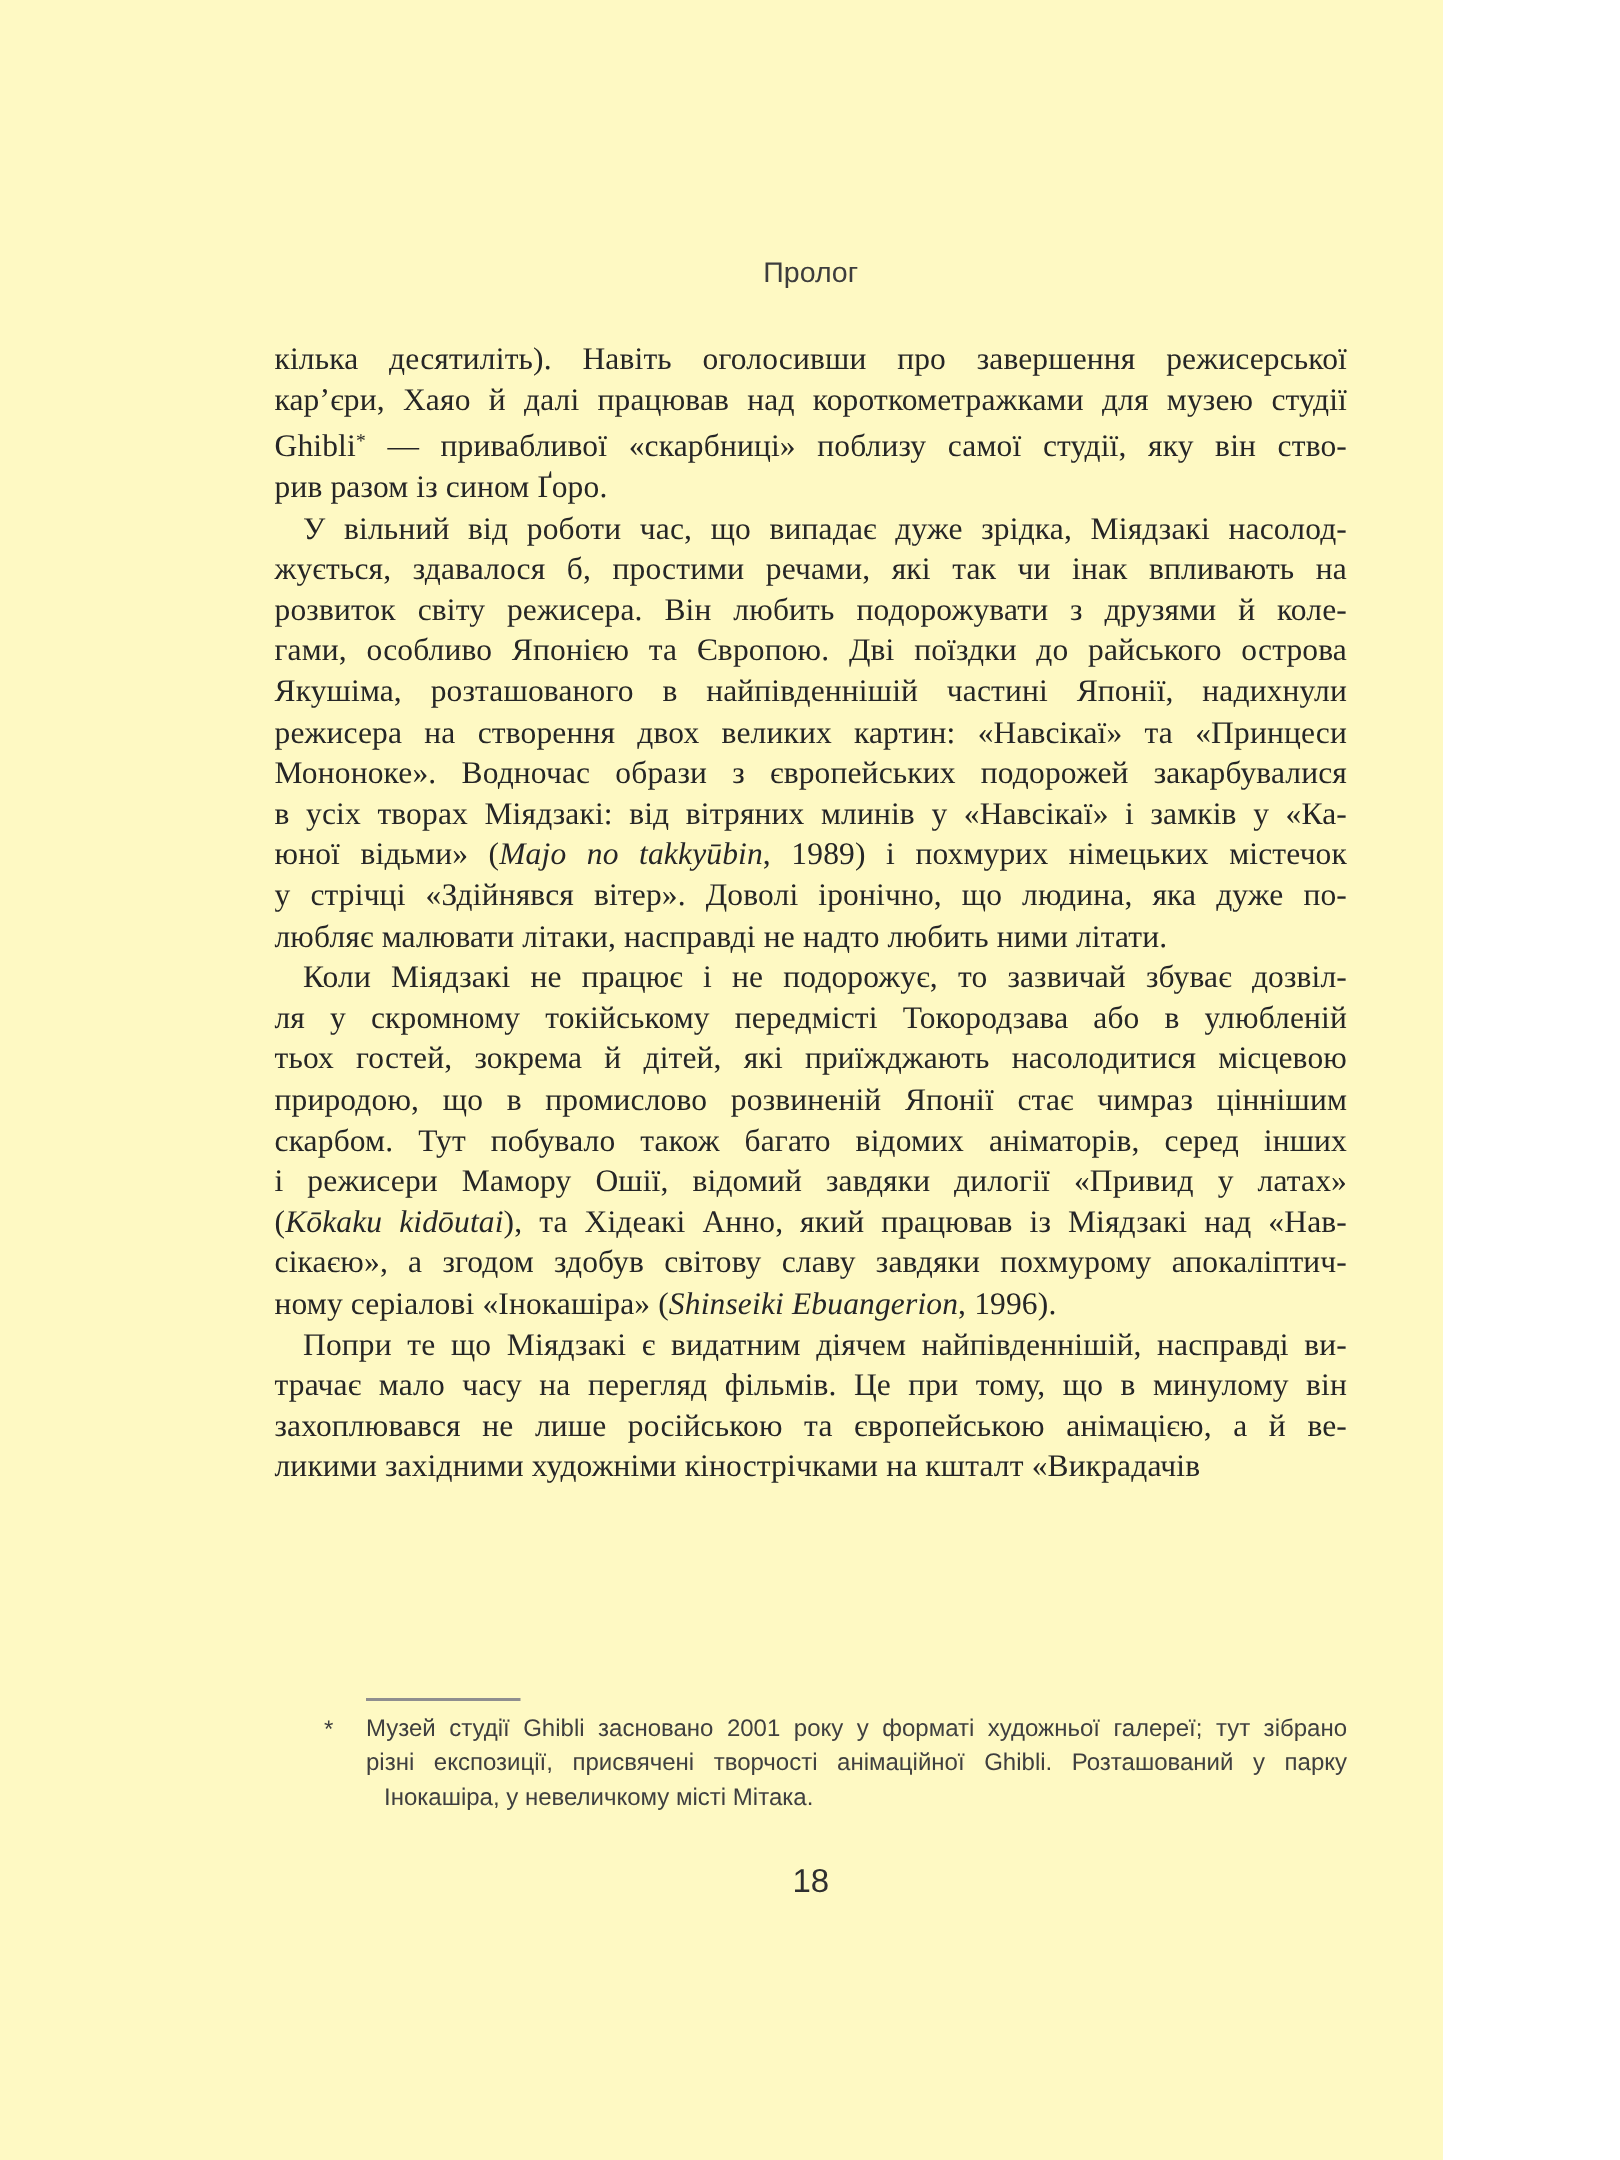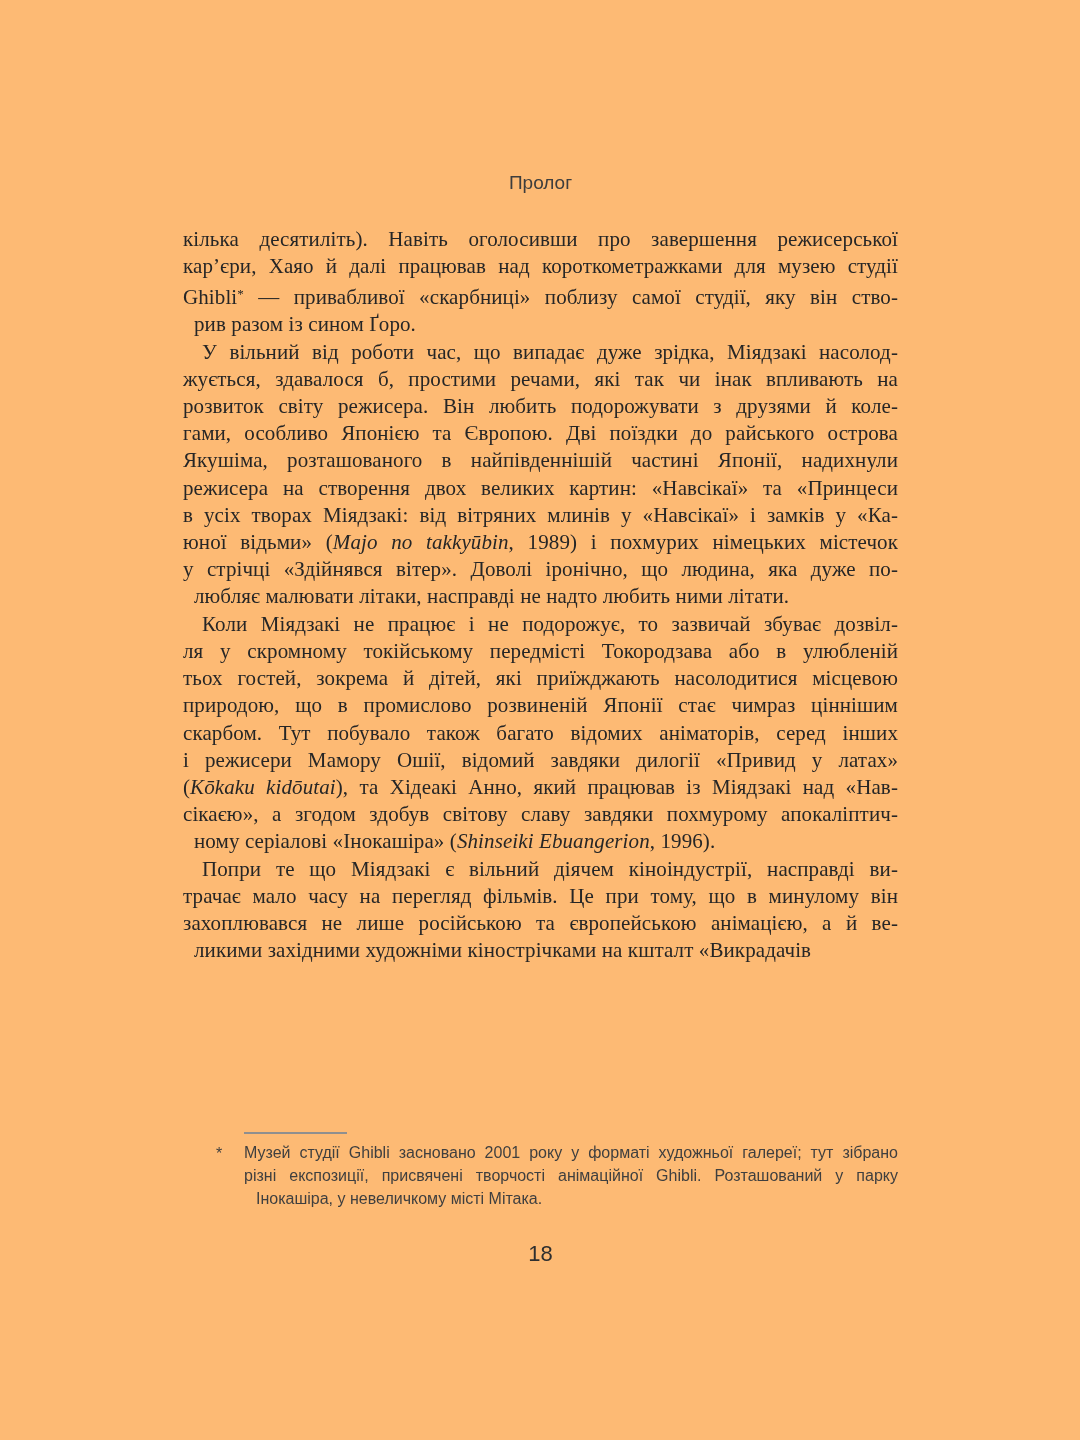--- a/index.html
+++ b/index.html
@@ -2,23 +2,23 @@
 <html><head>
 <meta charset="utf-8">
 <style>
   html, body {
     margin: 0;
     padding: 0;
     background: #ffffff;
   }
   .page {
     position: relative;
-    width: 1080px;
+    width: 962px;
     height: 1440px;
-    background: #fdba74;
+    background: #fef9c3;
     overflow: hidden;
     font-family: "Liberation Serif", serif;
     color: #262626;
     text-decoration: underline;
   }
   .chapter-header {
     position: absolute;
     top: 171px;
     left: 183px;
     width: 715px;
@@ -35,21 +35,21 @@
     width: 715px;
     font-size: 21px;
     line-height: 27.2px;
     letter-spacing: 0.1px;
   }
   .para { margin: 0; }
   .line {
     text-align: justify;
     text-align-last: justify;
   }
-  .line.last { text-align-last: left; margin-left: 11px; }
+  .line.last { text-align-last: left; }
   .line.indent { text-indent: 19px; }
   .it { font-style: italic; }
   .sup {
     font-size: 0.62em;
     vertical-align: 0.45em;
   }
   .fn-divider {
     position: absolute;
     top: 1132px;
     left: 244px;
@@ -101,38 +101,39 @@
         <div class="line"><span>Ghibli</span><span class="sup">*</span><span> — привабливої «скарбниці» поблизу самої студії, яку він ство-</span></div>
         <div class="line last">рив разом із сином Ґоро.</div>
       </div>
       <div class="para">
         <div class="line indent">У вільний від роботи час, що випадає дуже зрідка, Міядзакі насолод-</div>
         <div class="line">жується, здавалося б, простими речами, які так чи інак впливають на</div>
         <div class="line">розвиток світу режисера. Він любить подорожувати з друзями й коле-</div>
         <div class="line">гами, особливо Японією та Європою. Дві поїздки до райського острова</div>
         <div class="line">Якушіма, розташованого в найпівденнішій частині Японії, надихнули</div>
         <div class="line">режисера на створення двох великих картин: «Навсікаї» та «Принцеси</div>
+        <div class="line">Мононоке». Водночас образи з європейських подорожей закарбувалися</div>
         <div class="line">в усіх творах Міядзакі: від вітряних млинів у «Навсікаї» і замків у «Ка-</div>
         <div class="line"><span>юної відьми» (</span><span class="it">Majo no takkyūbin</span><span>, 1989) і похмурих німецьких містечок</span></div>
         <div class="line">у стрічці «Здійнявся вітер». Доволі іронічно, що людина, яка дуже по-</div>
         <div class="line last">любляє малювати літаки, насправді не надто любить ними літати.</div>
       </div>
       <div class="para">
         <div class="line indent">Коли Міядзакі не працює і не подорожує, то зазвичай збуває дозвіл-</div>
         <div class="line">ля у скромному токійському передмісті Токородзава або в улюбленій</div>
         <div class="line">тьох гостей, зокрема й дітей, які приїжджають насолодитися місцевою</div>
         <div class="line">природою, що в промислово розвиненій Японії стає чимраз ціннішим</div>
         <div class="line">скарбом. Тут побувало також багато відомих аніматорів, серед інших</div>
         <div class="line">і режисери Мамору Ошії, відомий завдяки дилогії «Привид у латах»</div>
         <div class="line"><span>(</span><span class="it">Kōkaku kidōutai</span><span>), та Хідеакі Анно, який працював із Міядзакі над «Нав-</span></div>
         <div class="line">сікаєю», а згодом здобув світову славу завдяки похмурому апокаліптич-</div>
         <div class="line last"><span>ному серіалові «Інокашіра» (</span><span class="it">Shinseiki Ebuangerion</span><span>, 1996).</span></div>
       </div>
       <div class="para">
-        <div class="line indent">Попри те що Міядзакі є вільний діячем кіноіндустрії, насправді ви-</div>
+        <div class="line indent">Попри те що Міядзакі є видатним діячем найпівденнішій, насправді ви-</div>
         <div class="line">трачає мало часу на перегляд фільмів. Це при тому, що в минулому він</div>
         <div class="line">захоплювався не лише російською та європейською анімацією, а й ве-</div>
         <div class="line last">ликими західними художніми кінострічками на кшталт «Викрадачів</div>
       </div>
     </div>
 
   <div class="fn-divider"></div>
 
   <div class="footnote">
     <span class="fn-marker">*</span>

